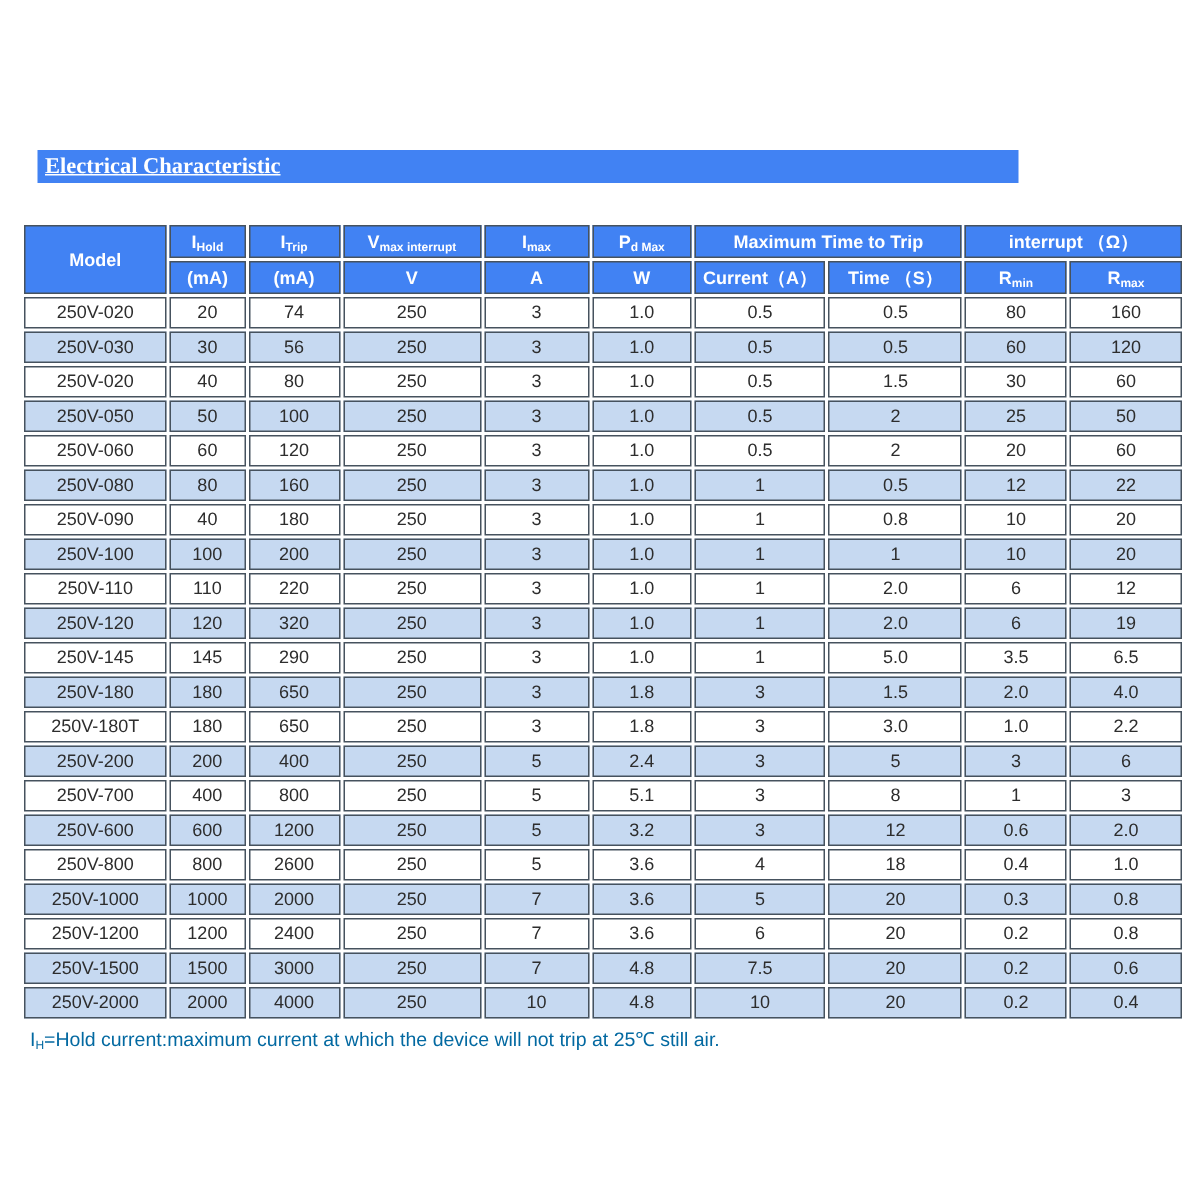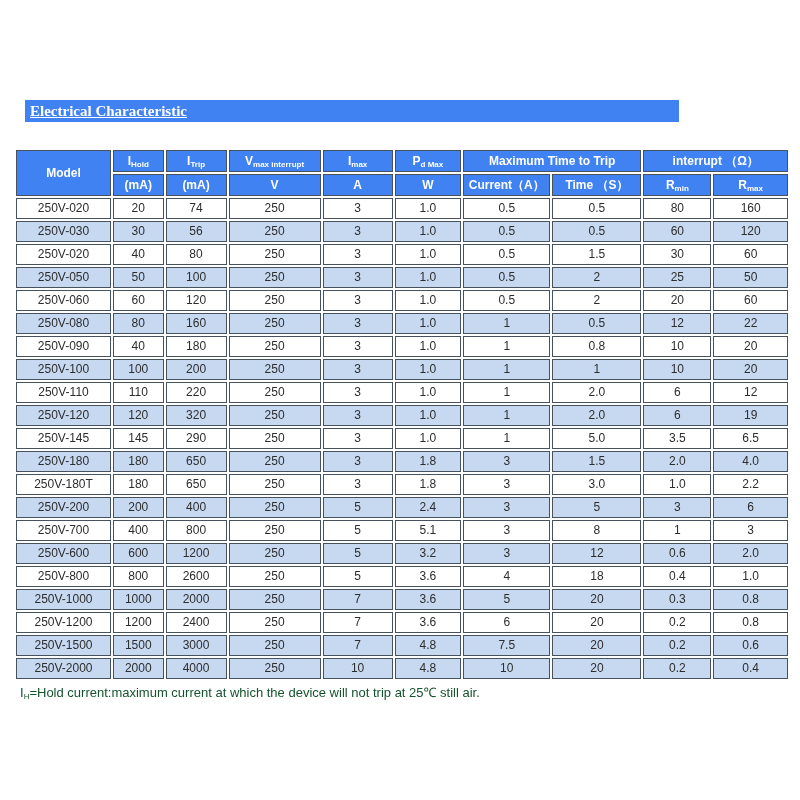--- a/index.html
+++ b/index.html
@@ -66,21 +66,21 @@
   table.spec-table tr.shaded td { background: var(--stripe-blue); }
   sub {
     font-size: 8px;
     vertical-align: -2px;
     line-height: 0;
   }
   .footnote {
     position: absolute;
     left: 20px; top: 683px;
     font-size: 13px;
-    color: #14532d;
+    color: #0369a1;
   }
 </style>
 </head>
 <body>
 
 <div class="title-bar">
   <span class="title-text">Electrical Characteristic</span>
 </div>
 
 <table class="spec-table">

